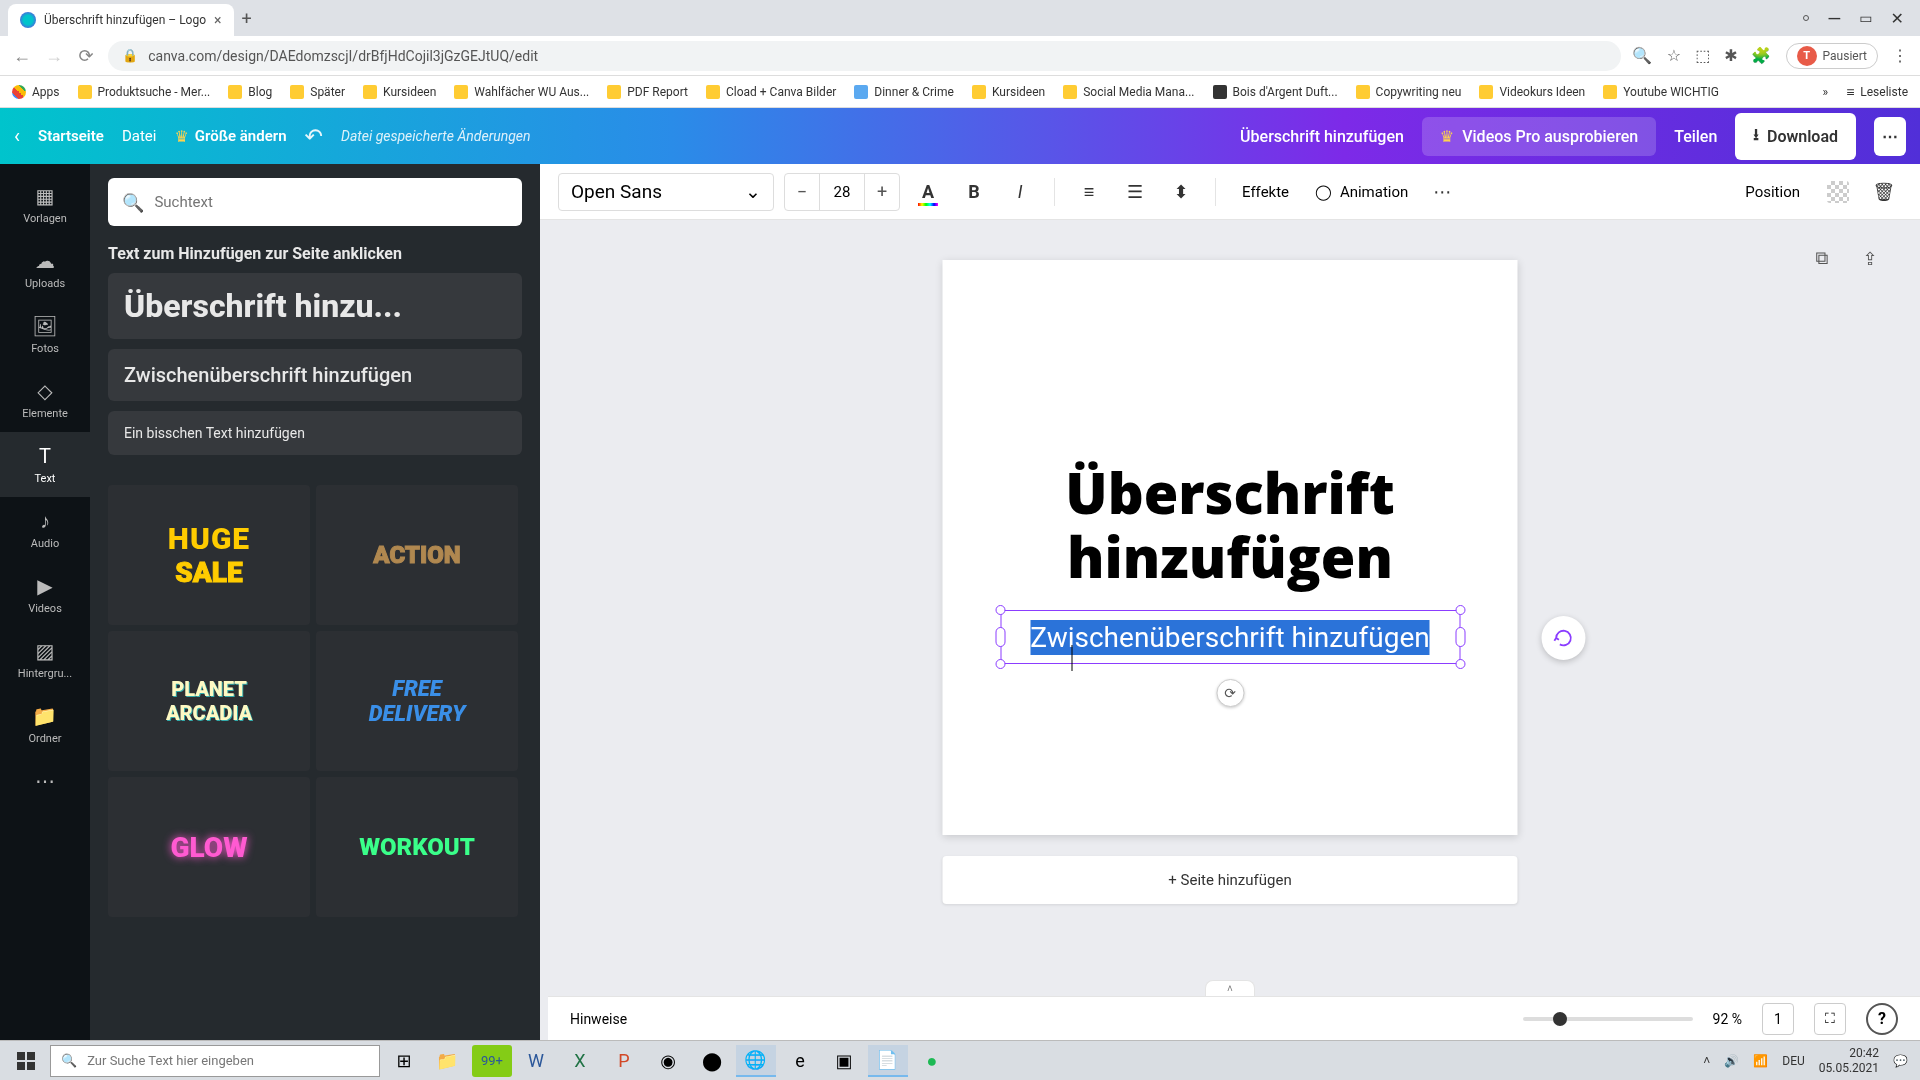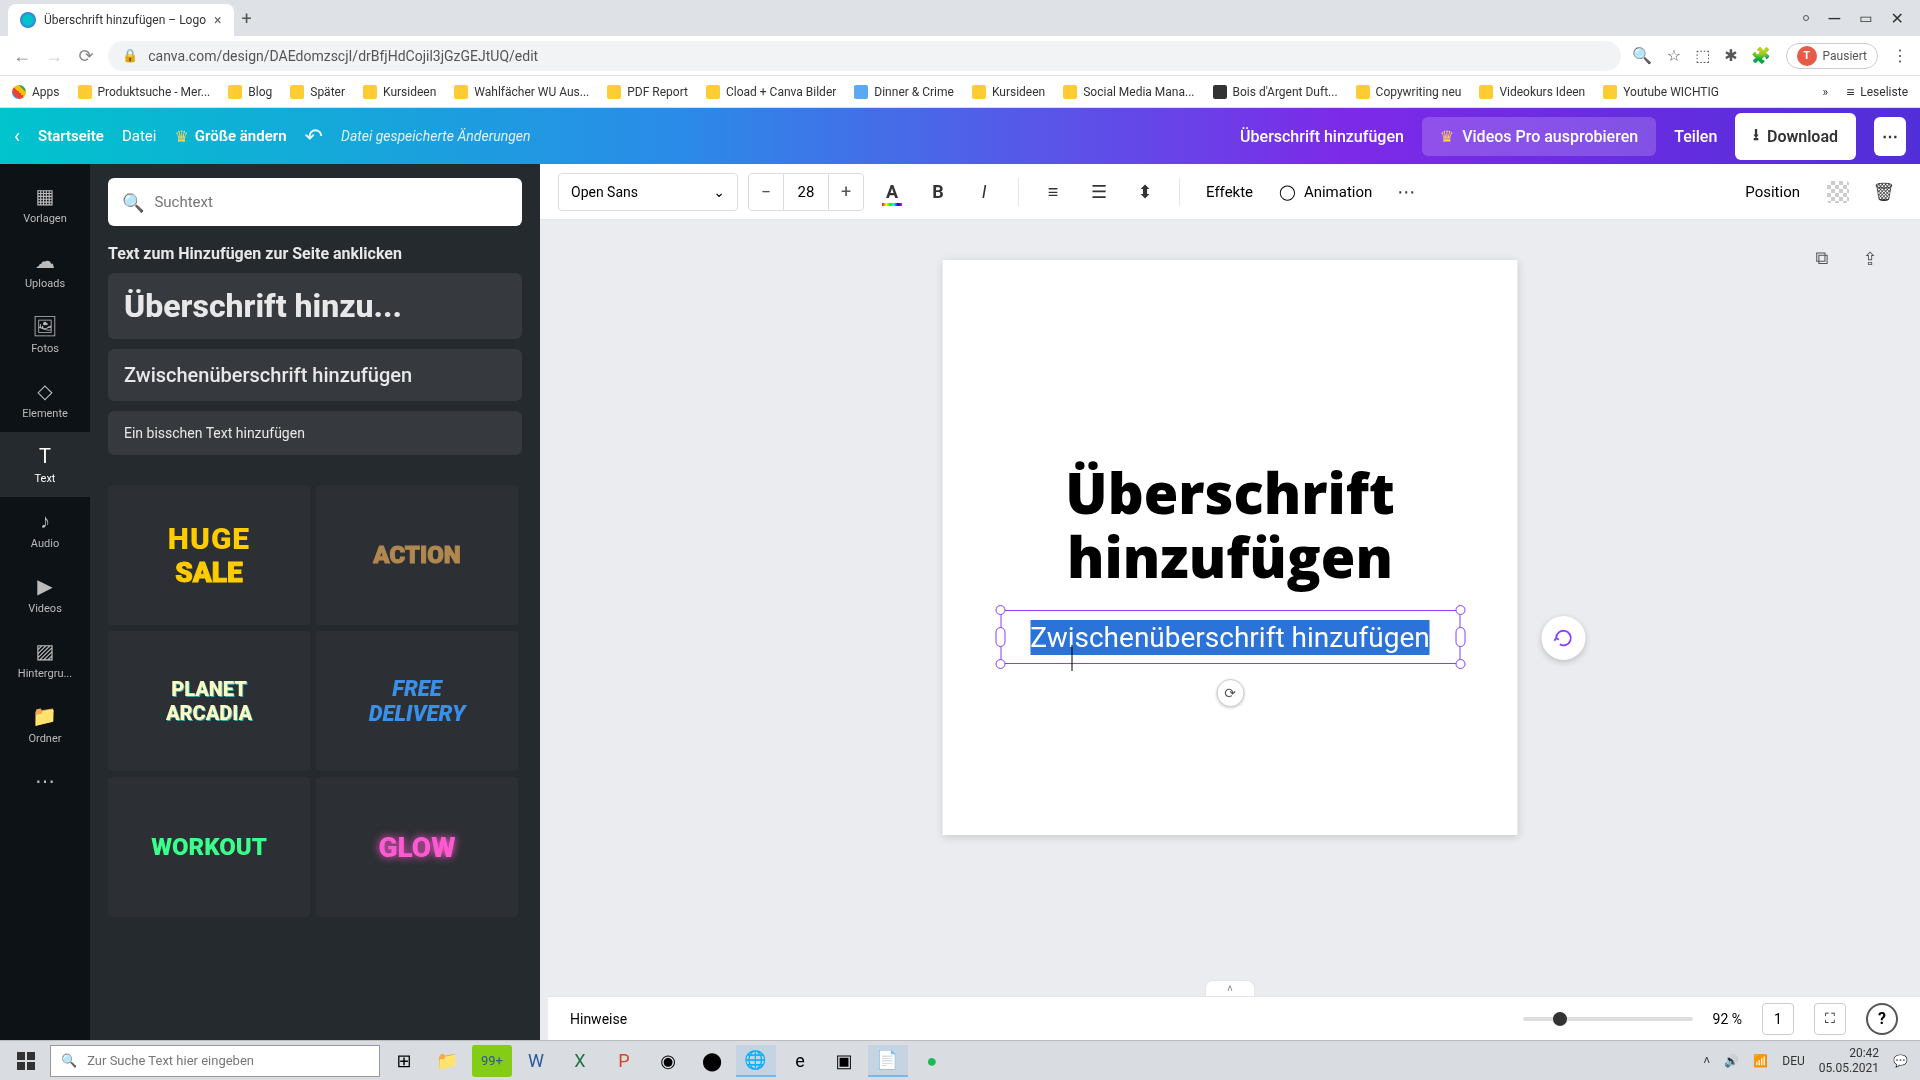--- a/index.html
+++ b/index.html
@@ -74,21 +74,21 @@
 .combo.action { color:#b08850; -webkit-text-stroke:1px #b08850; font-size:24px; font-family:serif;}
 .combo.planet { color:#fef9c3; font-size:20px; text-shadow:1px 1px #3aa;}
 .combo.free { color:#3a8fe8; font-size:22px; font-style:italic;}
 .combo.workout { color:#3aff8a; font-size:24px;}
 .combo.glow { color:#ff5ad1; font-size:28px; text-shadow:0 0 8px #ff5ad1;}
 .panel-collapse { position:absolute; right:-12px; top:50%; width:12px; height:60px; background:#252a2e; border-radius:0 6px 6px 0; display:flex; align-items:center; justify-content:center; color:#aaa; font-size:10px; cursor:pointer;}
 
 
 .right-area { flex:1; display:flex; flex-direction:column; min-width:0;}
 .text-toolbar { height:56px; border-bottom:1px solid #e4e4e4; display:flex; align-items:center; padding:0 18px; gap:10px; background:#fff;}
-.font-sel { width:180px; height:38px; border:1px solid #ddd; border-radius:4px; display:flex; align-items:center; justify-content:space-between; padding:0 12px; font-size:14px; cursor:pointer;}
+.font-sel { width:216px; height:38px; border:1px solid #ddd; border-radius:4px; display:flex; align-items:center; justify-content:space-between; padding:0 12px; font-size:19px; cursor:pointer;}
 .size-ctrl { display:flex; align-items:center; border:1px solid #ddd; border-radius:4px; height:38px;}
 .size-btn { width:34px; text-align:center; font-size:18px; color:#555; cursor:pointer;}
 .size-val { width:46px; text-align:center; font-size:15px; border-left:1px solid #ddd; border-right:1px solid #ddd; height:100%; display:flex; align-items:center; justify-content:center;}
 .tb-ic { width:36px; height:36px; display:flex; align-items:center; justify-content:center; font-size:18px; color:#333; cursor:pointer; border-radius:4px;}
 .tb-ic.color { position:relative; }
 .tb-ic.color .under { position:absolute; bottom:4px; left:8px; right:8px; height:3px; background:linear-gradient(90deg,#f00,#ff0,#0f0,#0ff,#00f,#f0f);}
 .tb-sep { width:1px; height:28px; background:#e4e4e4; margin:0 6px;}
 .tb-text { font-size:15px; padding:0 10px; cursor:pointer;}
 .tb-anim { display:flex; align-items:center; gap:8px; font-size:15px; padding:0 6px; cursor:pointer;}
 .text-toolbar .spacer { flex:1; }
@@ -328,25 +328,25 @@
           <span>ACTION</span>
         </div>
       <div class="combo planet">
         <span>PLANET</span>
         <span>ARCADIA</span>
       </div>
       <div class="combo free">
         <span>FREE</span>
         <span>DELIVERY</span>
       </div>
+      <div class="combo glow">
+          <span>GLOW</span>
+        </div>
       <div class="combo workout">
           <span>WORKOUT</span>
-        </div>
-      <div class="combo glow">
-          <span>GLOW</span>
         </div>
     </div>
     <div class="panel-collapse">◀</div>
   </div>
 
   <div class="right-area">
     <div class="text-toolbar">
       <div class="font-sel">
         <span>Open Sans</span>
         <span>⌄</span>
@@ -404,20 +404,21 @@
             <span class="sel">Zwischenüberschrift hinzufügen</span>
           </div>
           <div class="rotate-handle">⟳</div>
         </div>
         <div class="fab">
           <svg viewBox="0 0 24 24">
               <path fill="none" stroke="#8b3dff" stroke-width="2" d="M4 12a8 8 0 1 1 4 7M4 12l-2 3M4 12l3 2"></path>
             </svg>
         </div>
       </div>
+      <div class="add-page">+ Seite hinzufügen</div>
       <div class="pull-up">˄</div>
       <div class="bottom-hint">
         <span>Hinweise</span>
         <span class="spacer"></span>
         <div class="zoom-slider">
             <span class="knob"></span>
           </div>
         <span>92 %</span>
         <span class="bh-ic">1</span>
         <span class="bh-ic">⛶</span>

